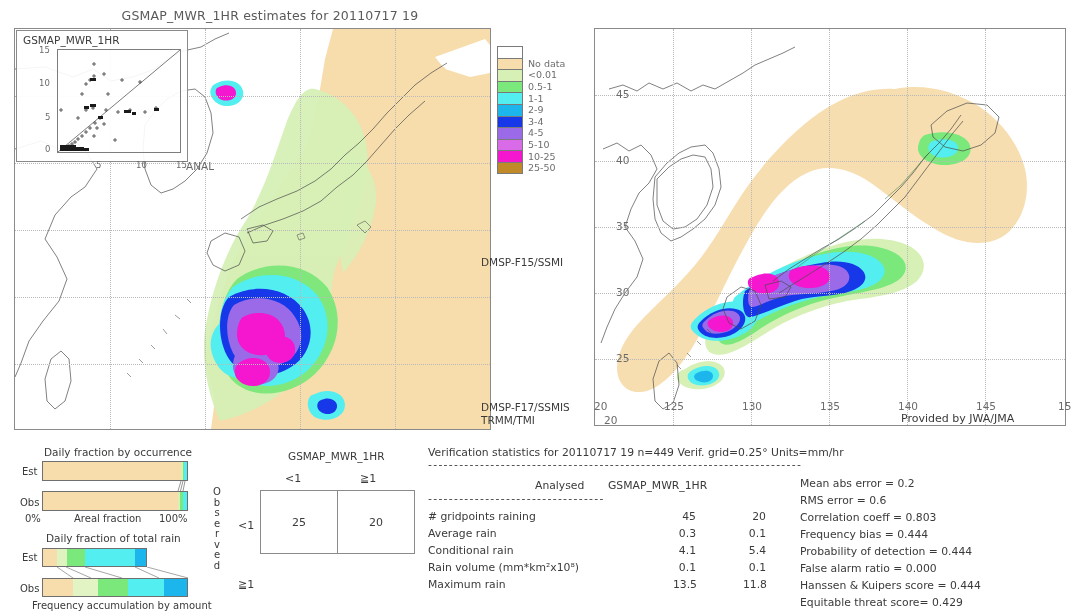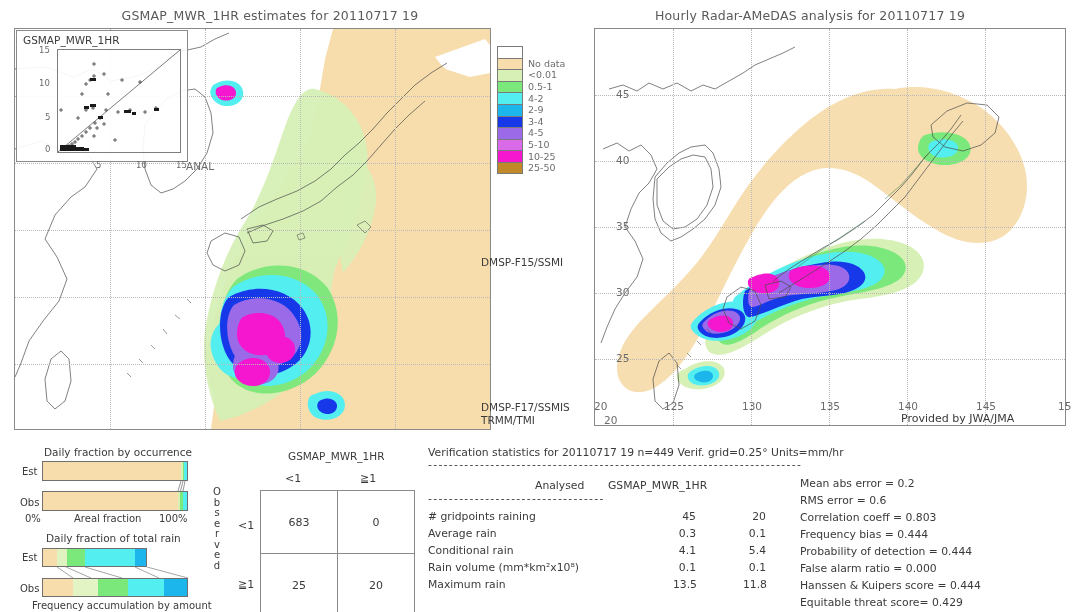--- a/index.html
+++ b/index.html
@@ -247,21 +247,21 @@
     <div class="legend-row">
       <div class="legend-sw" style="background:#d6f0b6;"></div>
       <div class="legend-lb">&lt;0.01</div>
     </div>
     <div class="legend-row">
       <div class="legend-sw" style="background:#7ae87a;"></div>
       <div class="legend-lb">0.5-1</div>
     </div>
     <div class="legend-row">
       <div class="legend-sw" style="background:#53eef0;"></div>
-      <div class="legend-lb">4-2</div>
+      <div class="legend-lb">1-1</div>
     </div>
     <div class="legend-row">
       <div class="legend-sw" style="background:#1cb6ec;"></div>
       <div class="legend-lb">2-9</div>
     </div>
     <div class="legend-row">
       <div class="legend-sw" style="background:#1638e8;"></div>
       <div class="legend-lb">3-4</div>
     </div>
     <div class="legend-row">
@@ -279,21 +279,20 @@
     <div class="legend-row">
       <div class="legend-sw" style="background:#c08a28;"></div>
       <div class="legend-lb">25-50</div>
     </div>
   </div>
 
   <div class="sat-label" style="left:481px;top:256px;">DMSP-F15/SSMI</div>
   <div class="sat-label" style="left:481px;top:401px;">DMSP-F17/SSMIS</div>
   <div class="sat-label" style="left:481px;top:414px;">TRMM/TMI</div>
 
-  <div class="panel-title" style="left:540px;top:8px;width:540px;">Hourly Radar-AMeDAS analysis for 20110717 19</div>
 
   <div class="mapbox" style="left:594px;top:28px;width:470px;height:396px;">
 
     <div style="position:absolute;inset:0;background:#ffffff;"></div>
 
     <div style="position:absolute;inset:0;">
       <svg width="470" height="396" viewBox="0 0 470 396">
         <path d="M300,60 C330,54 360,62 385,78 C408,94 424,116 430,140
                  C436,166 428,192 410,206 C390,220 362,214 340,200
                  C316,186 296,168 276,154 C256,140 232,134 212,144
@@ -497,24 +496,20 @@
     <div>s</div>
     <div>e</div>
     <div>r</div>
     <div>v</div>
     <div>e</div>
     <div>d</div>
   </div>
 
   <table class="ctable" style="left:260px;top:490px;">
     <tbody>
-        <tr>
-      <td>683</td>
-      <td>0</td>
-    </tr>
     <tr>
       <td>25</td>
       <td>20</td>
     </tr>
   </tbody>
     </table>
 
   <div class="statrow" style="left:428px;top:446px;">Verification statistics for 20110717 19   n=449  Verif. grid=0.25°  Units=mm/hr</div>
   <div class="dashes" style="left:428px;top:458px;">------------------------------------------------------------------------</div>
 

